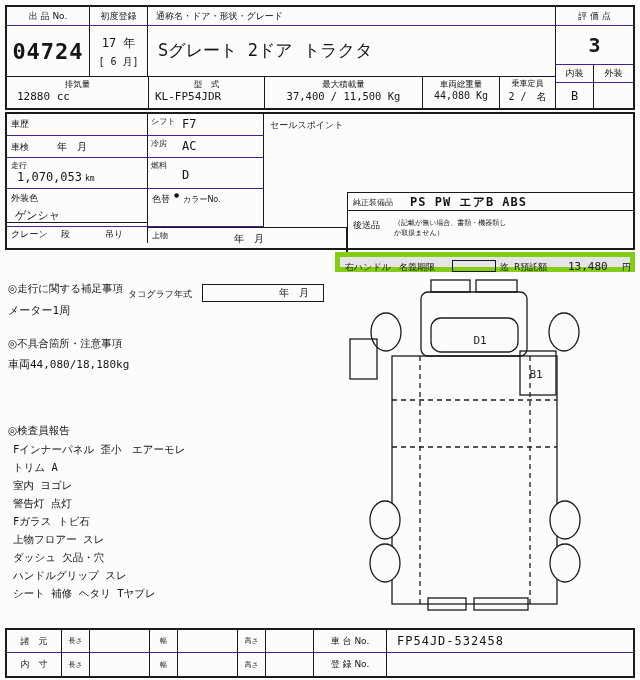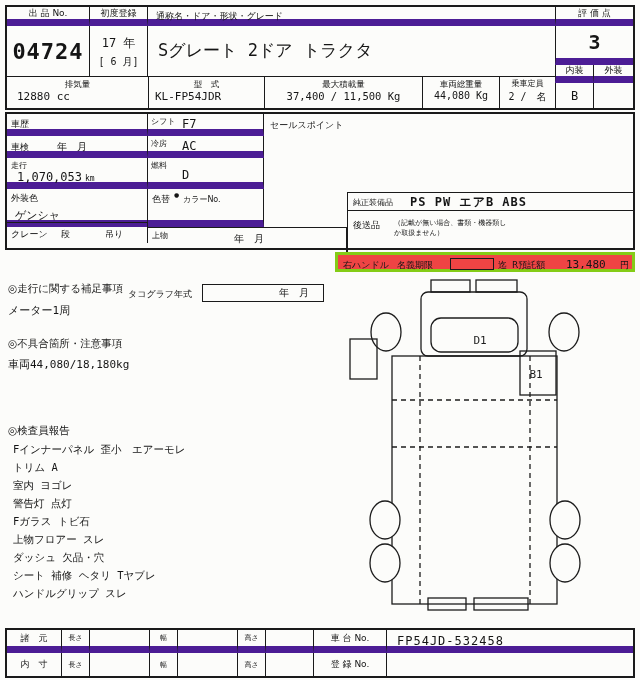--- a/index.html
+++ b/index.html
@@ -8,21 +8,21 @@
     background:#fcfcfa;
     font-family:"DejaVu Sans", sans-serif;
     color:#151515;
   }
   .sheet { position:relative; width:640px; height:680px; overflow:hidden; }
   .abs { position:absolute; }
   .tbl { position:absolute; border:2px solid #1a1a1a; }
   .bR { border-right:1px solid #1a1a1a; }
   .bL { border-left:1px solid #1a1a1a; }
   .bT { border-top:1px solid #1a1a1a; }
-  .bB { border-bottom:7px solid #4c1d95; }
+  .bB { border-bottom:1px solid #4c1d95; }
   .c { display:flex; align-items:center; justify-content:center; }
   .lbl { font-size:9px; }
   .lbl8 { font-size:8px; }
   .hdr { font-size:8.5px; text-align:center; height:13px; line-height:14px; }
   .val { font-family:"DejaVu Sans Mono", monospace; }
   .insp { height:18px; line-height:18px; font-size:10.5px; white-space:pre; }
   svg text { font-family:"DejaVu Sans Mono", monospace; }
 </style>
 </head>
 <body>
@@ -118,21 +118,21 @@
       <div class="abs lbl" style="left:4px;top:5px;">クレーン</div>
       <div class="abs lbl" style="left:54px;top:5px;">段</div>
       <div class="abs lbl" style="left:98px;top:5px;">吊り</div>
     </div>
     <div class="abs bR bT" style="left:141px;top:113px;width:199px;height:37px;">
       <div class="abs lbl8" style="left:4px;top:2px;">上物</div>
       <div class="abs val" style="left:86px;top:4px;font-size:10px;">年　月</div>
     </div>
   </div>
 
-  <div class="abs" style="left:335px;top:252px;width:300px;height:20px;border:3px solid #84cc16;background:#ef4444;">
+  <div class="abs" style="left:335px;top:252px;width:300px;height:20px;border:5px solid #84cc16;background:#e5e5e5;">
     <div class="abs lbl" style="left:5px;top:4px;">右ハンドル</div>
     <div class="abs lbl" style="left:59px;top:4px;">名義期限</div>
     <div class="abs" style="left:112px;top:3px;width:44px;height:12px;border:1px solid #1a1a1a;"></div>
     <div class="abs lbl" style="left:160px;top:4px;">迄</div>
     <div class="abs lbl" style="left:174px;top:4px;">R預託額</div>
     <div class="abs val" style="left:228px;top:3px;font-size:11px;">13,480</div>
     <div class="abs lbl" style="left:282px;top:4px;">円</div>
   </div>
 
   <div class="abs" style="left:8px;top:282px;font-size:10.5px;">◎走行に関する補足事項</div>
@@ -145,22 +145,22 @@
 
   <div class="abs" style="left:8px;top:424px;font-size:10.5px;">◎検査員報告</div>
   <div class="abs" style="left:13px;top:440px;width:300px;">
     <div class="insp val">Fインナーパネル 歪小　エアーモレ</div>
     <div class="insp val">トリム A</div>
     <div class="insp val">室内 ヨゴレ</div>
     <div class="insp val">警告灯 点灯</div>
     <div class="insp val">Fガラス トビ石</div>
     <div class="insp val">上物フロアー スレ</div>
     <div class="insp val">ダッシュ 欠品・穴</div>
+    <div class="insp val">ハンドルグリップ スレ</div>
     <div class="insp val">シート 補修 ヘタリ Tヤブレ</div>
-    <div class="insp val">ハンドルグリップ スレ</div>
   </div>
 
   <svg class="abs" style="left:340px;top:266px;" width="295" height="356" viewBox="0 0 295 356">
     <g fill="none" stroke="#1c1c1c" stroke-width="1.3">
       <rect x="91" y="14" width="39" height="12"></rect>
       <rect x="136" y="14" width="41" height="12"></rect>
       <rect x="81" y="26" width="106" height="64" rx="7"></rect>
       <rect x="91" y="52" width="87" height="34" rx="10"></rect>
       <ellipse cx="46" cy="66" rx="15" ry="19" fill="#fcfcfa"></ellipse>
       <ellipse cx="224" cy="66" rx="15" ry="19" fill="#fcfcfa"></ellipse>

